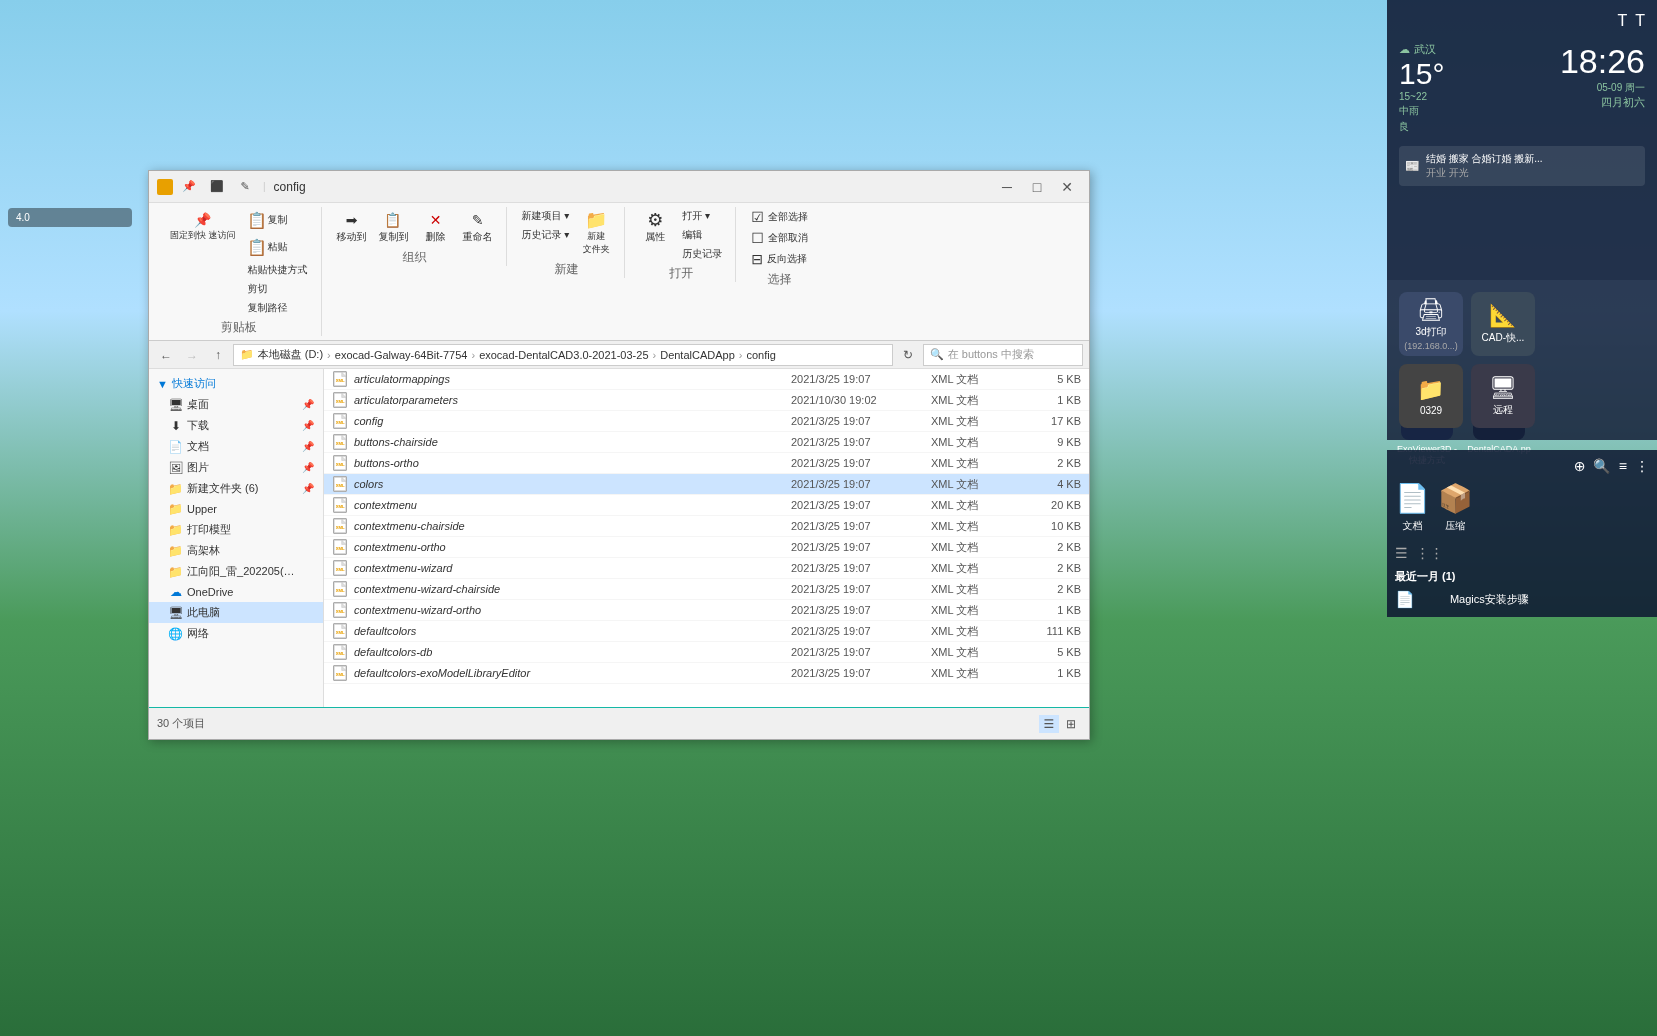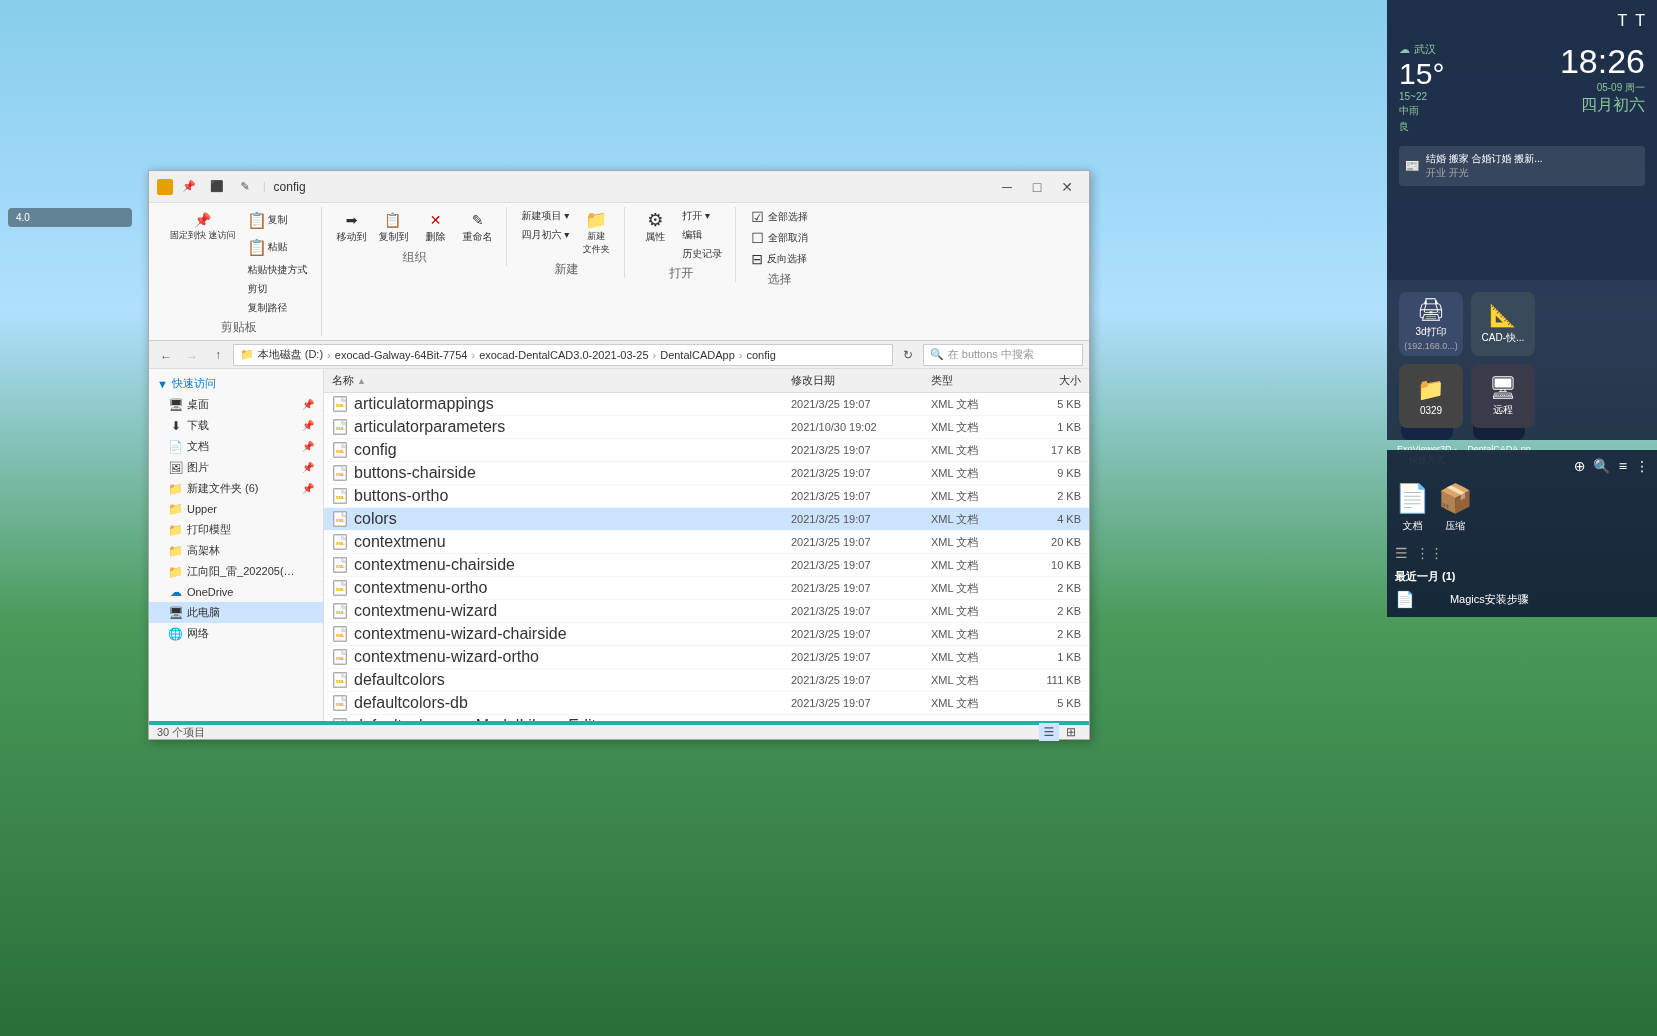--- a/index.html
+++ b/index.html
@@ -329,30 +329,30 @@
       border: 1px solid #aaa;
       border-radius: 1px;
       position: relative;
       display: flex;
       align-items: center;
       justify-content: center;
       font-size: 7px;
       color: #e8a000;
       font-weight: bold;
     }
-    .file-name { flex: 2; font-size: 16px; color: #333; }
+    .file-name { flex: 2; font-size: 11px; color: #333; font-style: italic; }
     .file-date { width: 140px; font-size: 11px; color: #555; }
     .file-type { width: 80px; font-size: 11px; color: #555; }
     .file-size { width: 70px; font-size: 11px; color: #555; text-align: right; }
 
     
     .status-bar {
-      height: 18px;
+      height: 32px;
       background: #f0f0f0;
-      border-top: 4px solid #14b8a6;
+      border-top: 1px solid #14b8a6;
       display: flex;
       align-items: center;
       padding: 0 8px;
       font-size: 11px;
       color: #555;
       gap: 8px;
     }
     .status-spacer { flex: 1; }
     .view-btns {
       display: flex;
@@ -470,21 +470,21 @@
       <span class="ribbon-group-label">组织</span>
     </div>
 
     <div class="ribbon-group">
       <div class="ribbon-group-btns">
         <div class="ribbon-small-btns">
           <button class="ribbon-small-btn">
             <span>新建项目 ▾</span>
           </button>
           <button class="ribbon-small-btn">
-            <span>四月初六 ▾</span>
+            <span>历史记录 ▾</span>
           </button>
         </div>
         <button class="ribbon-btn">
           <div class="ribbon-btn-icon" style="font-size:18px;">📁</div>
           <span style="font-size:9px;text-align:center;">新建<br>文件夹</span>
         </button>
       </div>
       <span class="ribbon-group-label">新建</span>
     </div>
 
@@ -609,35 +609,20 @@
         <span class="sidebar-icon">🖥</span>
         <span>此电脑</span>
       </div>
       <div class="sidebar-item">
         <span class="sidebar-icon">🌐</span>
         <span>网络</span>
       </div>
     </div>
 
     <div class="file-list">
-      <div class="file-list-header">
-        <div class="col-name">
-          <span>名称</span>
-          <span class="col-sort-icon"> ▲</span>
-        </div>
-        <div class="col-date">
-          <span>修改日期</span>
-        </div>
-        <div class="col-type">
-          <span>类型</span>
-        </div>
-        <div class="col-size">
-          <span>大小</span>
-        </div>
-      </div>
 
       <div id="file-rows-container">
           <div class="file-row">
       <div class="file-icon">
         <div class="xml-icon">
           <svg width="14" height="16" viewBox="0 0 14 16">
             <rect x="0" y="0" width="14" height="16" fill="white" stroke="#bbb" stroke-width="1" rx="1"></rect>
             <polygon points="9,0 14,5 9,5" fill="#ddd" stroke="#bbb" stroke-width="0.5"></polygon>
             <text x="2" y="12" font-size="5" fill="#e8a000" font-weight="bold">XML</text>
           </svg>
@@ -890,21 +875,21 @@
           <span>15</span>°
         </span>
       </div>
       <div style="color:#8bc4a0;font-size:10px;">15~22</div>
       <div style="color:#8bc4a0;font-size:10px;">中雨</div>
       <div style="color:#8bc4a0;font-size:10px;">良</div>
     </div>
     <div class="clock-block">
       <div style="color:white;font-size:34px;font-weight:300;">18:26</div>
       <div style="color:#8bc4a0;font-size:10px;text-align:right;">05-09  周一</div>
-      <div style="color:#8bc4a0;font-size:16px;text-align:right;">四月初六</div>
+      <div style="color:#8bc4a0;font-size:11px;text-align:right;">四月初六</div>
     </div>
   </div>
 
   <div style="margin-top:8px;background:rgba(255,255,255,0.1);border-radius:4px;padding:6px;display:flex;align-items:center;gap:6px;">
     <span style="color:#ffcc00;font-size:12px;">📰</span>
     <div style="flex:1;">
       <div style="color:white;font-size:10px;">结婚 搬家 合婚订婚 搬新...</div>
       <div style="color:#aaa;font-size:10px;">开业 开光</div>
     </div>
   </div>

